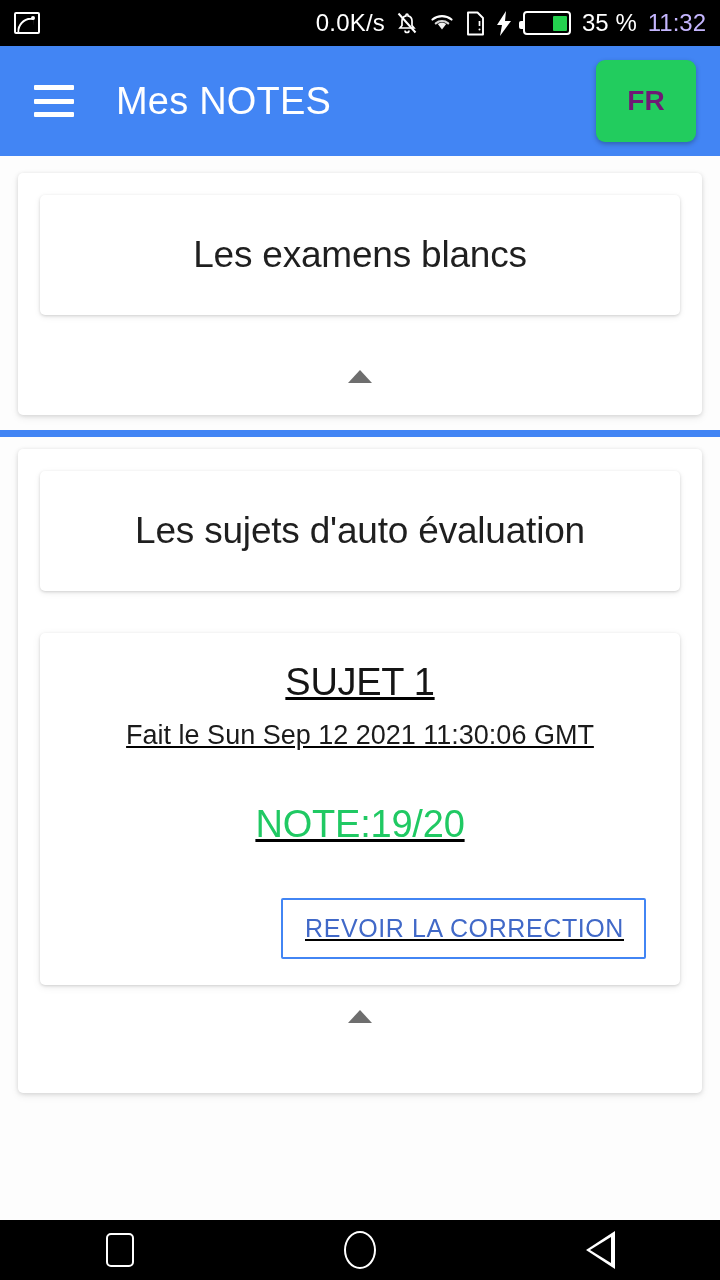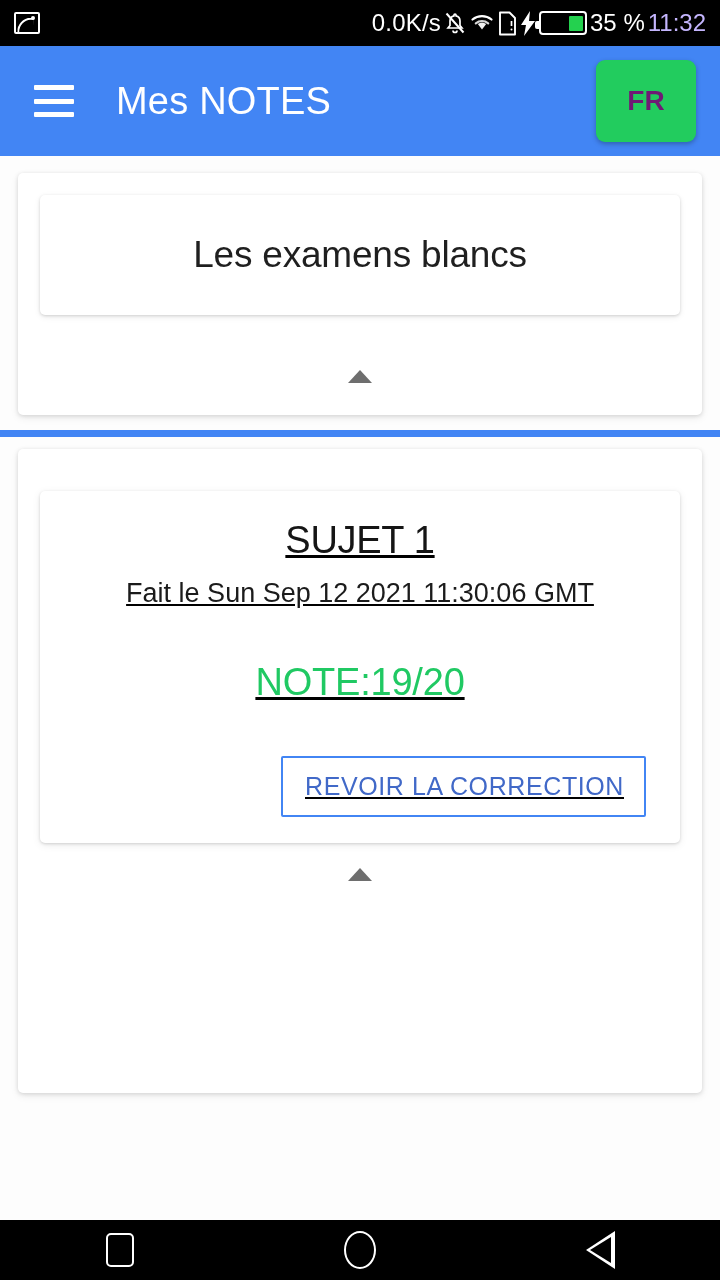--- a/index.html
+++ b/index.html
@@ -16,21 +16,21 @@
     position: absolute; top: 0; left: 0;
     width: 720px; height: 46px;
     background: #000000;
     display: flex; align-items: center;
     padding: 0 14px;
     color: #ffffff;
   }
   .sb-left { display: flex; align-items: center; gap: 10px; }
   .sb-right {
     margin-left: auto;
-    display: flex; align-items: center; gap: 3px;
+    display: flex; align-items: center; gap: 11px;
   }
   .sb-text { font-size: 24px; letter-spacing: .2px; color: #fff; font-weight: 400; }
   .sb-time { font-size: 24px; color: #c4b5fd; }
   .sb-pct  { font-size: 24px; color: #fff; }
   .icon-img {
     width: 26px; height: 22px;
     border: 2.2px solid #fff; border-radius: 2px;
     position: relative;
   }
   .icon-img::before {
@@ -285,20 +285,23 @@
         <div class="panel-header-text">Les examens blancs</div>
       </div>
       <div class="collapse-arrow">
         <span class="tri-up"></span>
       </div>
     </div>
 
     <div class="blue-divider"></div>
 
     <div class="panel" id="section-autoeval">
+      <div class="panel-header">
+        <div class="panel-header-text">Les sujets d'auto évaluation</div>
+      </div>
 
       <div class="subject-card">
         <div class="subject-title">SUJET 1</div>
         <div class="subject-date">Fait le Sun Sep 12 2021 11:30:06 GMT</div>
         <div class="subject-note" id="note-text" style="color: rgb(32, 201, 99);">NOTE:19/20</div>
         <div class="subject-action-row">
           <button class="outline-btn">REVOIR LA CORRECTION</button>
         </div>
       </div>
 

